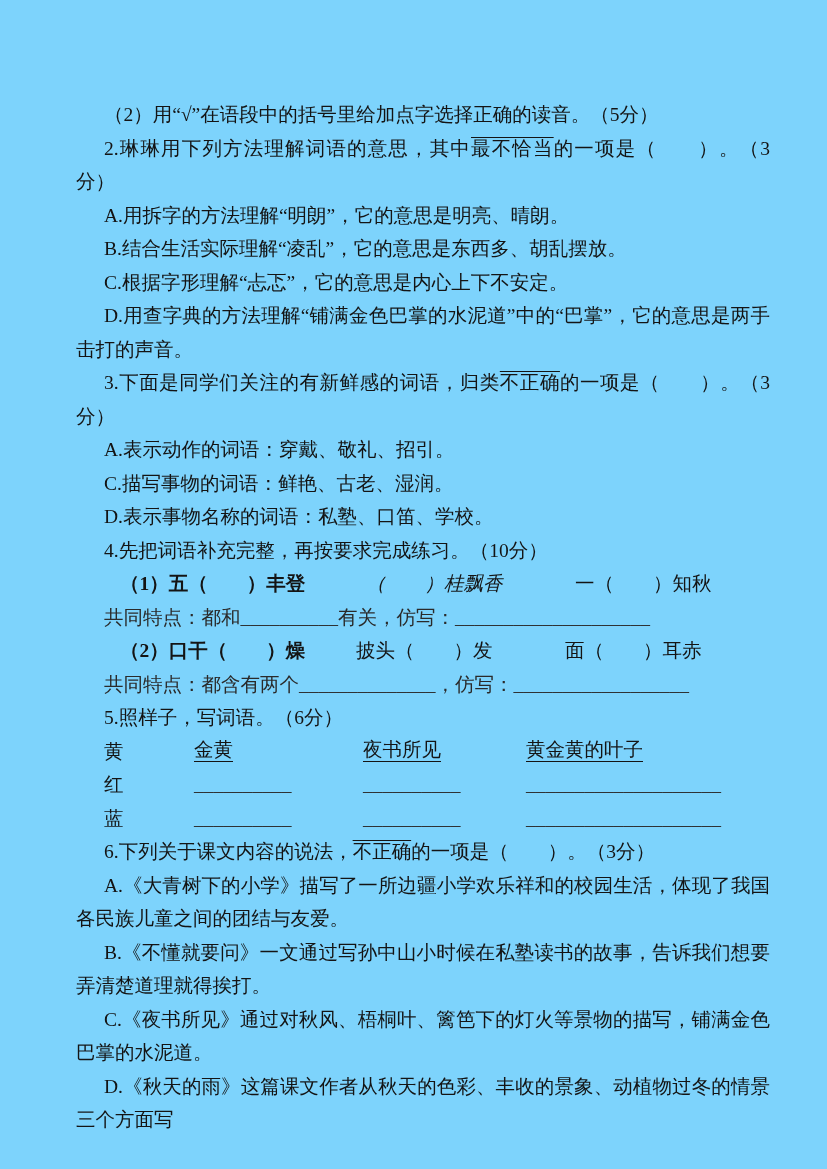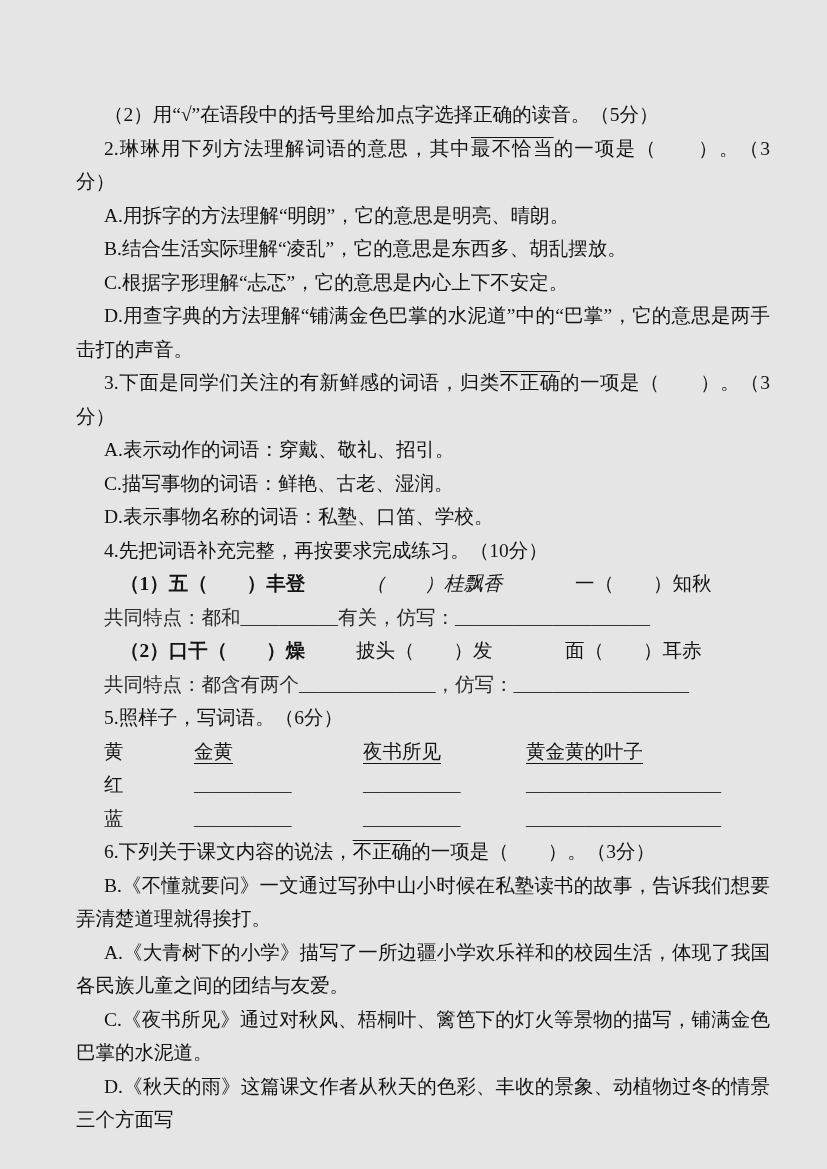--- a/index.html
+++ b/index.html
@@ -4,21 +4,21 @@
 <style>
   html,body{margin:0;padding:0;}
   body{
     width:827px;height:1169px;
     background:#ffffff;
     font-family:"Liberation Serif","DejaVu Serif",serif;
     color:#141414;
     overflow:hidden;
     position:relative;
   }
-  .page{position:absolute;inset:0;background:#e5e5e5;}
+  .page{position:absolute;inset:0;background:#7dd3fc;}
   .content{
     position:absolute;left:76px;top:98px;width:694px;
     font-size:19.5px;line-height:33.5px;
     text-align:justify;
   }
   p{margin:0;padding:0;}
   .indent{text-indent:28px;}
   .emph{text-decoration:overline;text-decoration-thickness:1px;}
   .fill-row{position:relative;height:33.5px;}
   .fill-row span{position:absolute;top:0;white-space:nowrap;}
@@ -26,21 +26,21 @@
   .q4r1 .p2{left:290px;font-style:italic;}
   .q4r1 .p3{left:499px;}
   .q4r2 .p2{left:280px;}
   .q4r2 .p3{left:489px;}
   .wrow{position:relative;height:33.5px;}
   .wrow span{position:absolute;top:0;white-space:nowrap;}
   .wl{left:28px;}
   .wc1{left:118px;}
   .wc2{left:287px;}
   .wc3{left:450px;}
-  .ex{text-decoration:underline;text-underline-offset:5px;text-decoration-thickness:1px;}
+  .ex{text-decoration:underline;text-underline-offset:5px;text-decoration-thickness:1px;font-family:Liberation Mono, monospace;}
   .blank{color:#2a2a2a;}
 </style>
 </head>
 <body>
 
 <div class="page">
   <div class="content">
 
     <p class="indent">（2）用“√”在语段中的括号里给加点字选择正确的读音。（5分）</p>
 
@@ -93,19 +93,19 @@
 
     <div class="wrow">
       <span class="wl">蓝</span>
       <span class="wc1 blank">__________</span>
       <span class="wc2 blank">__________</span>
       <span class="wc3 blank">____________________</span>
     </div>
 
     <p class="indent"><span>6.下列关于课文内容的说法，</span><span class="emph">不正确</span><span>的一项是（　　）。（3分）</span></p>
 
+    <p class="indent">A.《大青树下的小学》描写了一所边疆小学欢乐祥和的校园生活，体现了我国各民族儿童之间的团结与友爱。</p>
     <p class="indent">B.《不懂就要问》一文通过写孙中山小时候在私塾读书的故事，告诉我们想要弄清楚道理就得挨打。</p>
-    <p class="indent">A.《大青树下的小学》描写了一所边疆小学欢乐祥和的校园生活，体现了我国各民族儿童之间的团结与友爱。</p>
     <p class="indent">C.《夜书所见》通过对秋风、梧桐叶、篱笆下的灯火等景物的描写，铺满金色巴掌的水泥道。</p>
     <p class="indent">D.《秋天的雨》这篇课文作者从秋天的色彩、丰收的景象、动植物过冬的情景三个方面写</p>
 
   </div>
 </div>
 
 </body></html>

